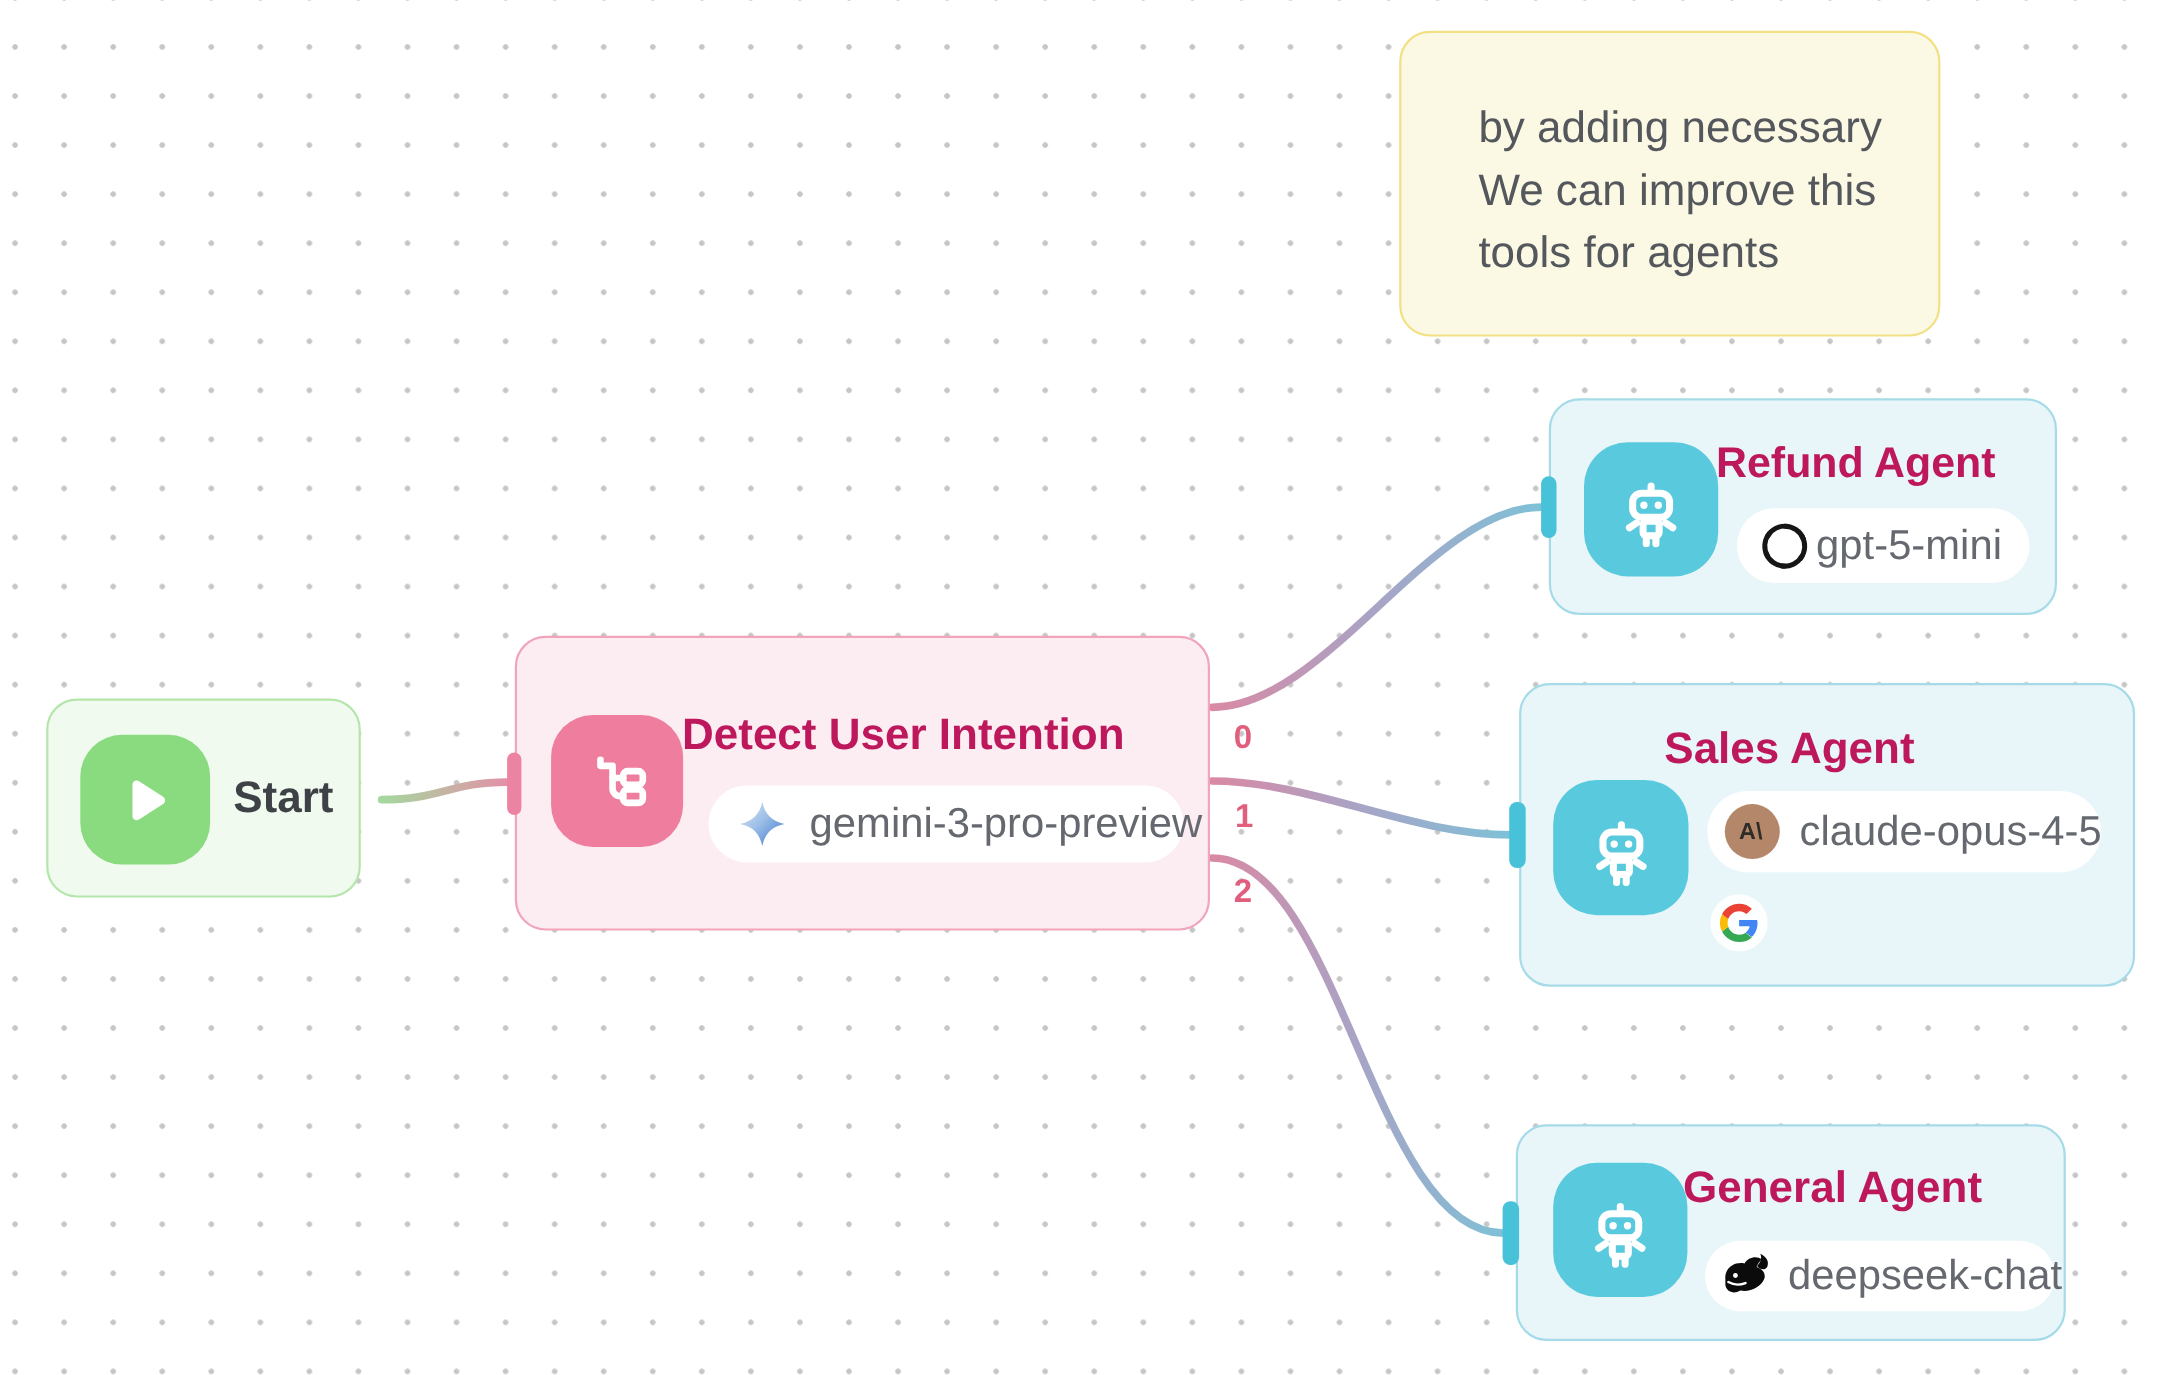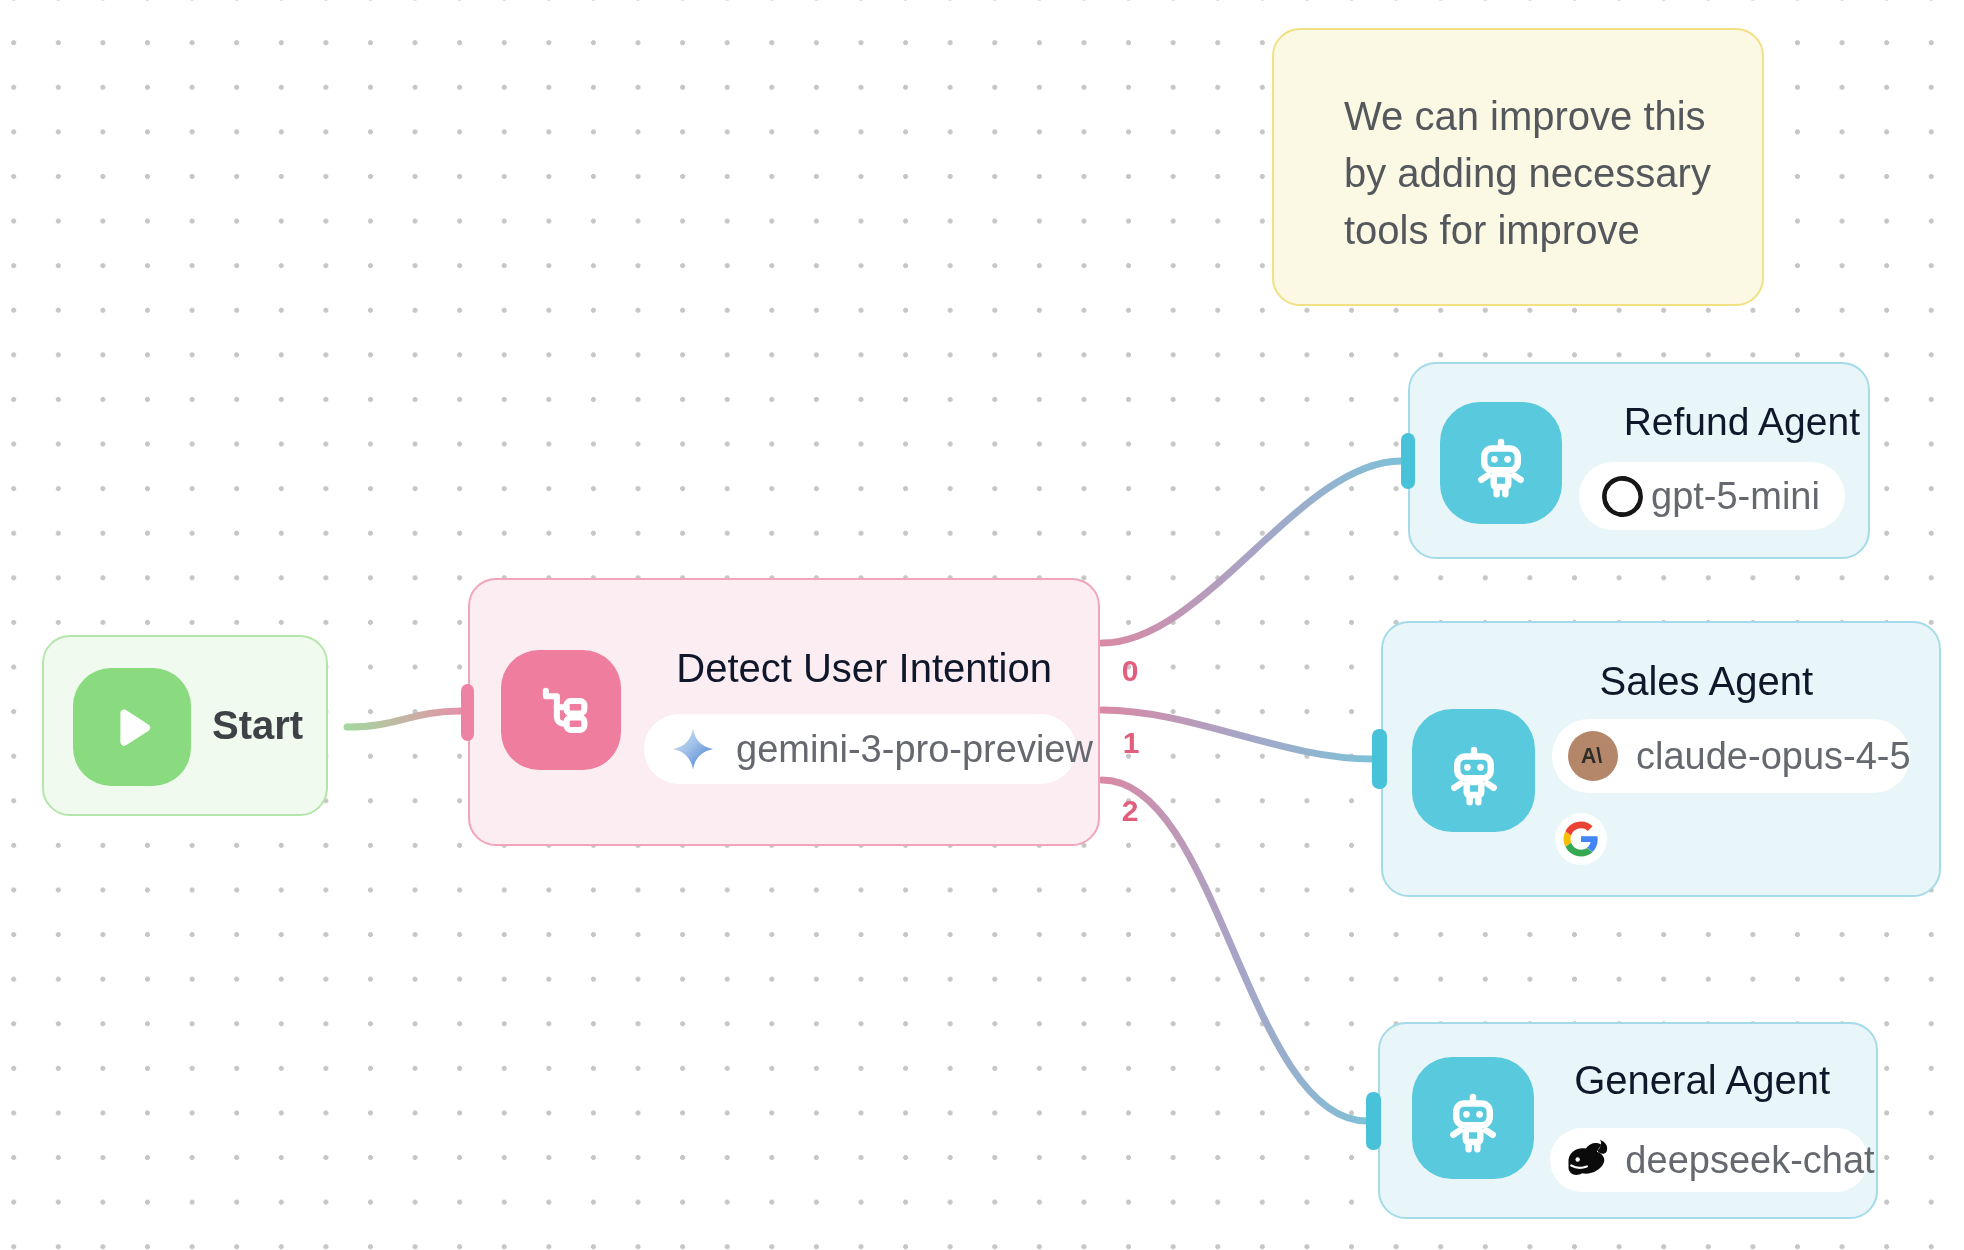--- a/index.html
+++ b/index.html
@@ -4,21 +4,21 @@
 <style>
   html,body{margin:0;padding:0;}
   body{font-family:"Liberation Sans",sans-serif;}
   .canvas{
     position:relative;width:1964px;height:1250px;overflow:hidden;background:#ffffff;
     background-image:radial-gradient(circle,#c6c6c6 2.2px,transparent 2.8px);
     background-size:44.6px 44.6px;background-position:-8.6px 20.4px;
   }
   .edges{position:absolute;left:0;top:0;z-index:1;}
   .node{position:absolute;border-radius:28px;border:2px solid;box-sizing:border-box;z-index:2;}
-  .node-title{position:absolute;text-align:right;font-size:40px;font-weight:400;color:#0f172a;white-space:nowrap;}
+  .node-title{position:absolute;text-align:left;font-size:40px;font-weight:700;color:#be185d;white-space:nowrap;}
   .squircle{position:absolute;display:flex;align-items:center;justify-content:center;}
   .badge{position:absolute;background:#ffffff;display:flex;align-items:center;box-sizing:border-box;}
   .badge-text{font-size:38px;color:#65696f;white-space:nowrap;}
   .handle{position:absolute;z-index:3;border-radius:7px;}
   .out-label{position:absolute;z-index:3;font-size:30px;font-weight:700;color:#e15e7c;width:30px;text-align:center;}
   
   .note{position:absolute;left:1272px;top:28px;width:492px;height:278px;background:#fbf8e3;
         border:2px solid #f2e084;border-radius:28px;box-sizing:border-box;z-index:2;
         padding:58px 30px 0 70px;}
   .note-line{font-size:40px;line-height:57px;color:#54585d;}
@@ -84,23 +84,23 @@
           <stop offset="1" stop-color="#7ec1d7"></stop>
       </linearGradient>
     </defs>
     <path d="M347,727 C400,727 410,711 461,711" fill="none" stroke="url(#gStart)" stroke-width="7" stroke-linecap="round"></path>
     <path d="M1102,643 C1205,643 1300,461 1401,461" fill="none" stroke="url(#g0)" stroke-width="7" stroke-linecap="round"></path>
     <path d="M1102,710 C1192,710 1282,759 1373,759" fill="none" stroke="url(#g1)" stroke-width="7" stroke-linecap="round"></path>
     <path d="M1102,780 C1218,780 1248,1121 1367,1121" fill="none" stroke="url(#g2)" stroke-width="7" stroke-linecap="round"></path>
   </svg>
 
   <div class="note">
+    <div class="note-line">by adding necessary</div>
     <div class="note-line">We can improve this</div>
-    <div class="note-line">by adding necessary</div>
-    <div class="note-line">tools for improve</div>
+    <div class="note-line">tools for agents</div>
   </div>
 
   <div class="node start-node">
     <div class="squircle start-icon">
       <svg width="62" height="62" viewBox="0 0 48 48">
         <path d="M18,13.5 L35,24.5 L18,35.5 Z" fill="#ffffff" stroke="#ffffff" stroke-width="6" stroke-linejoin="round"></path>
       </svg>
     </div>
     <div class="start-label">Start</div>
   </div>

